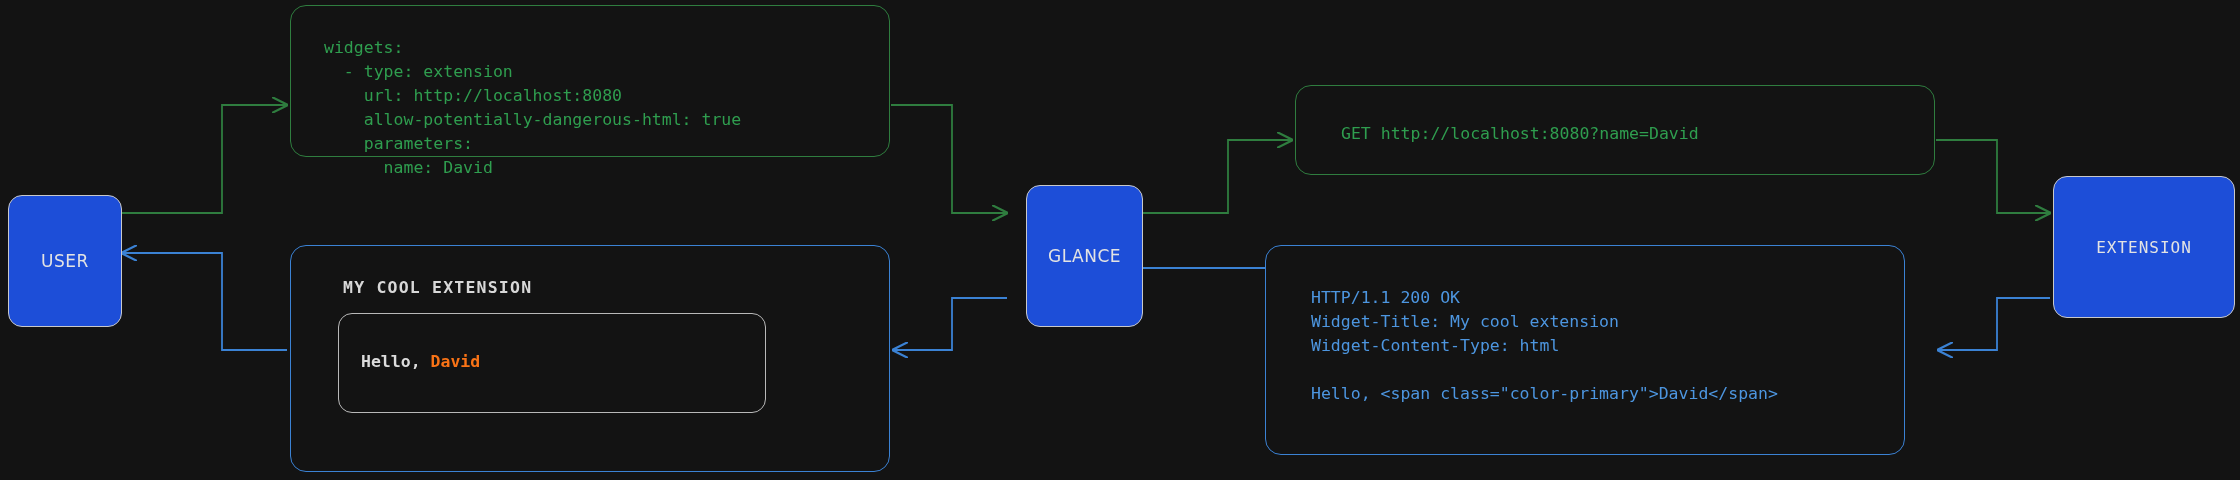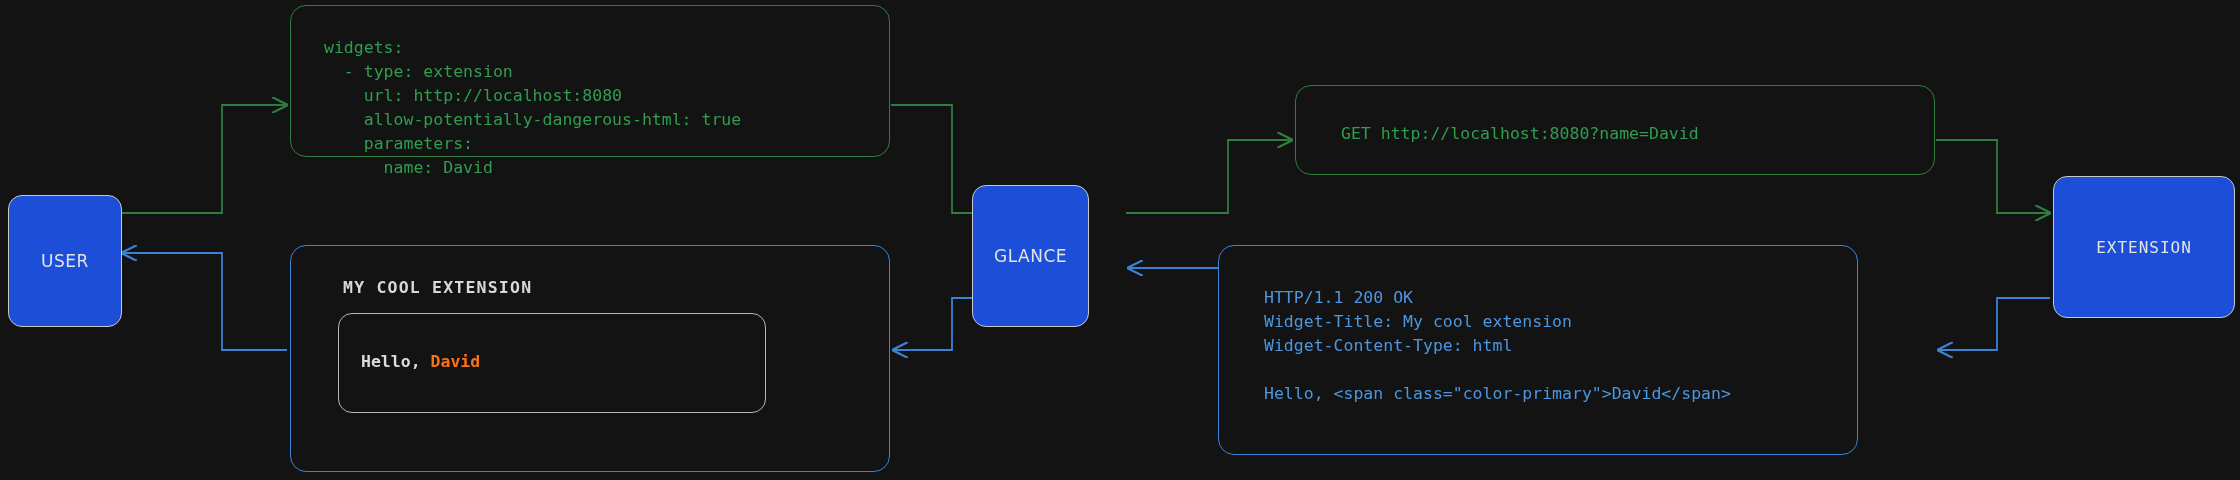--- a/index.html
+++ b/index.html
@@ -18,21 +18,21 @@
     border-radius:14px;
     background:#1d4ed8;
     display:flex;align-items:center;justify-content:center;
     color:#e3e3e3;
     letter-spacing:.5px;
   }
   .node-label{font-family:"DejaVu Sans",sans-serif;font-size:17px;}
   .node-label.mono{font-family:"DejaVu Sans Mono",monospace;font-size:16px;letter-spacing:1px;}
 
   #node-user{left:8px;top:195px;width:112px;height:130px;}
-  #node-glance{left:972px;top:185px;width:115px;height:140px;align-items:center;}
+  #node-glance{left:1026px;top:185px;width:115px;height:140px;align-items:center;}
   #node-extension{left:2053px;top:176px;width:180px;height:140px;}
 
   
   .box{
     position:absolute;
     border-radius:16px;
     border:1.7px solid #888;
     background:#131313;
     box-sizing:border-box;
   }
@@ -47,21 +47,21 @@
   }
   .code.green{color:#2f9e4f;}
   .code.blue{color:#4d96e0;}
 
   #box-yaml{left:290px;top:5px;width:600px;height:152px;}
   #box-yaml .code{position:absolute;left:33px;top:30px;}
 
   #box-get{left:1295px;top:85px;width:640px;height:90px;}
   #box-get .code{position:absolute;left:45px;top:36px;}
 
-  #box-resp{left:1218px;top:245px;width:640px;height:210px;}
+  #box-resp{left:1265px;top:245px;width:640px;height:210px;}
   #box-resp .code{position:absolute;left:45px;top:40px;}
 
   #box-widget{left:290px;top:245px;width:600px;height:227px;font-weight:bold;}
   #box-widget .widget-title{
     position:absolute;left:52px;top:32px;
     font-family:"DejaVu Sans Mono",monospace;
     font-size:16.5px;letter-spacing:1.2px;color:#d8d8d8;
   }
   #box-widget .widget-card{
     position:absolute;left:47px;top:67px;width:428px;height:100px;

